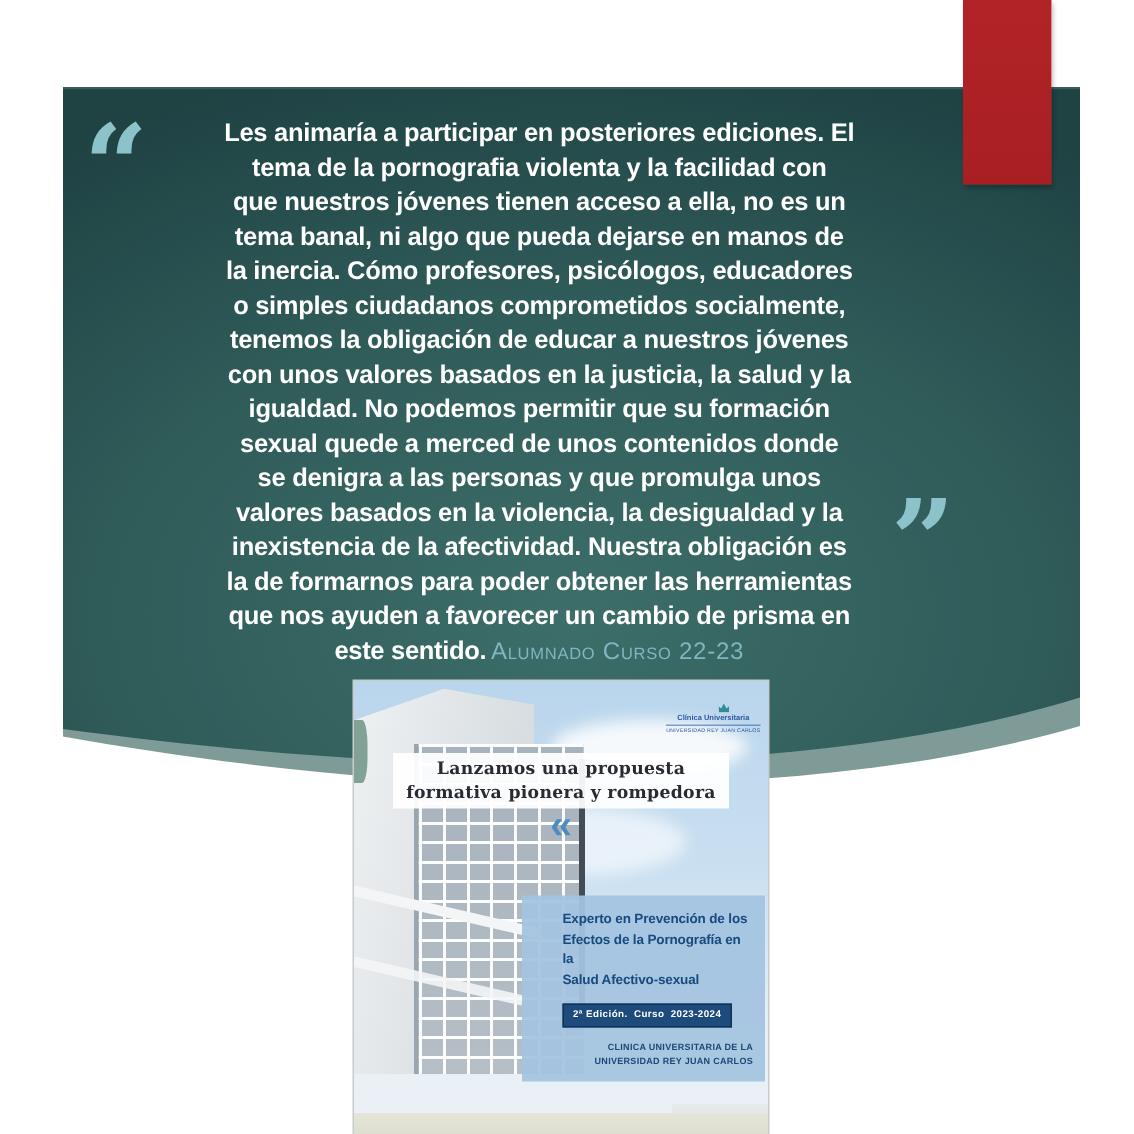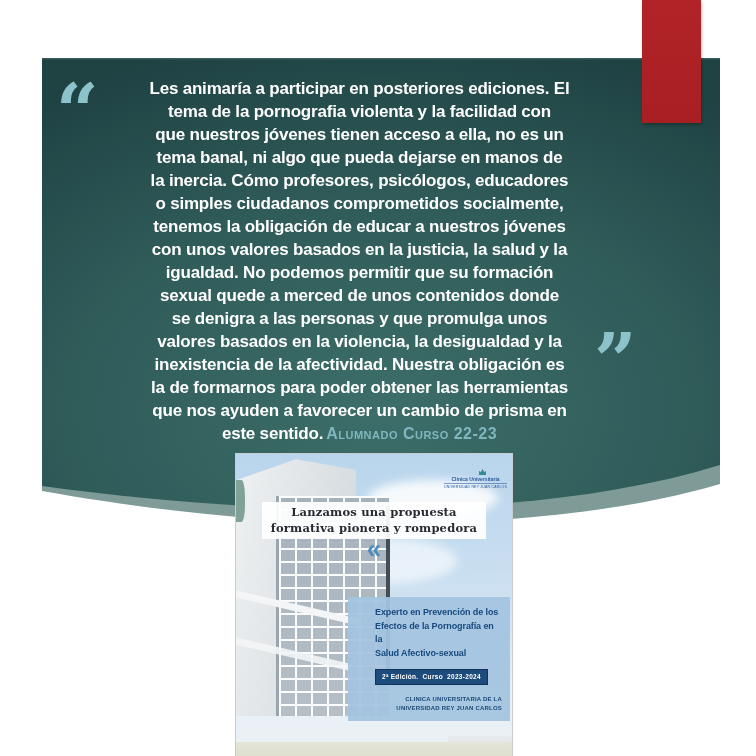--- a/index.html
+++ b/index.html
@@ -17,21 +17,21 @@
   .quote-open{left:56px;top:74px;}
   .quote-close{left:594px;top:324px;}
   
   .quote-text{
     position:absolute;left:102px;top:77px;width:515px;z-index:3;
     text-align:center;color:#ffffff;font-weight:bold;
     font-size:17px;line-height:23px;letter-spacing:-0.2px;
   }
   .quote-body{white-space:pre-line;margin-top:12px;}
   .quote-attrib{
-    font-variant:small-caps;font-weight:700;letter-spacing:0.5px;
+    font-variant:small-caps;font-weight:400;letter-spacing:0.5px;
     color:#7fb6c0;font-size:16px;margin-left:3px;
   }
   
   .red-bar{
     position:absolute;left:642px;top:0;width:59px;height:123px;z-index:6;
     background:linear-gradient(180deg,#b22327 0%,#a81f23 100%);
     box-shadow:1px 2px 3px rgba(0,0,0,0.25);
   }
   
   .poster{

